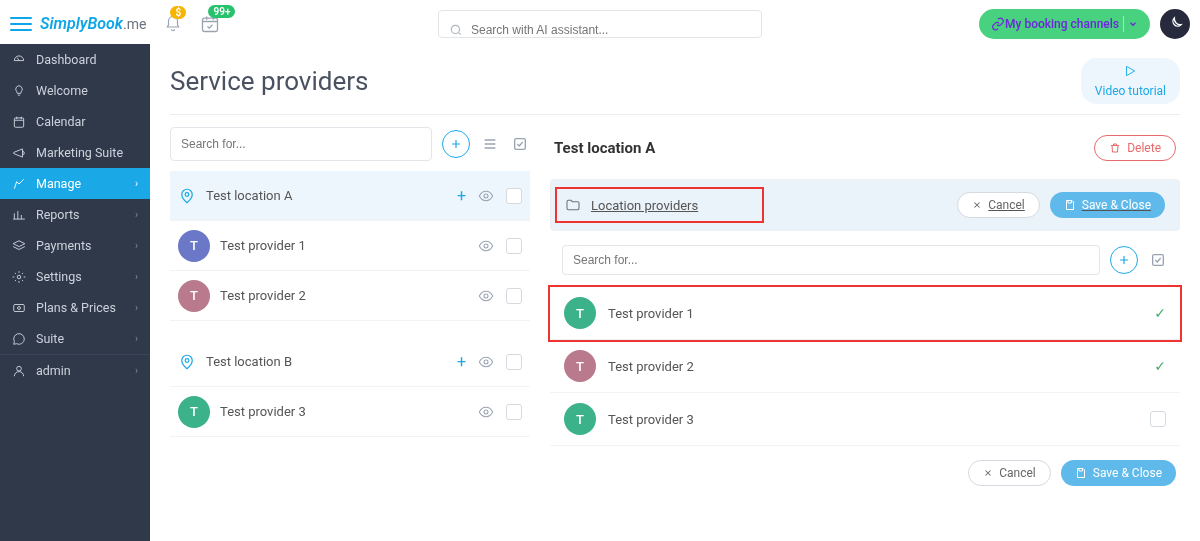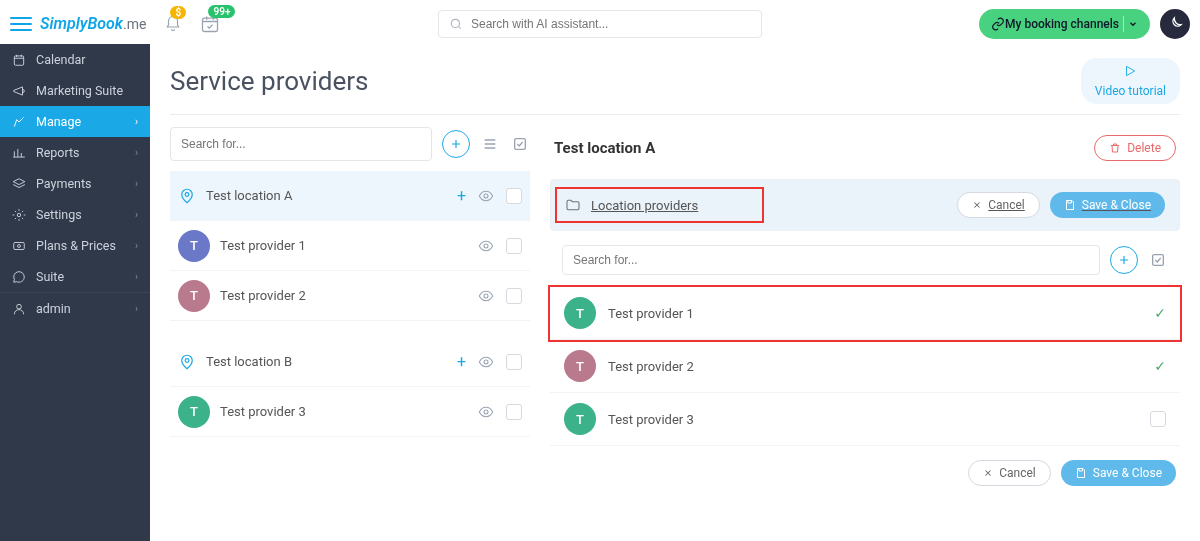--- a/index.html
+++ b/index.html
@@ -12,26 +12,26 @@
     .logo { display: flex; align-items: baseline; font-weight: 600; font-size: 16px; }
     .logo .s1 { color: #0ea5e9; font-style: italic; }
     .logo .s2 { color: #6b7280; font-weight: 400; font-size: 14px; }
     .bell-wrap { position: relative; margin-left: 18px; }
     .bell-icon { width: 18px; height: 18px; color: #9aa3b2; }
     .badge-orange { position: absolute; top: -9px; left: 6px; background: #f7b500; color: #fff; font-size: 10px; font-weight: 600; padding: 1px 5px; border-radius: 8px; }
     .cal-wrap { position: relative; margin-left: 18px; }
     .cal-icon { width: 20px; height: 20px; color: #9aa3b2; }
     .badge-green { position: absolute; top: -9px; left: 8px; background: #27c26c; color: #fff; font-size: 10px; font-weight: 600; padding: 1px 5px; border-radius: 8px; }
 
-    .top-search { position: absolute; left: 50%; transform: translateX(-50%); width: 324px; height: 28px; border: 1px solid #e2e6ea; border-radius: 4px; display: flex; align-items: center; padding: 0 10px; gap: 8px; color: #aeb5bf; background: #fff; }
+    .top-search { position: absolute; left: 50%; transform: translateX(-50%); width: 324px; height: 28px; border: 1px solid #e2e6ea; border-radius: 4px; display: flex; align-items: flex-end; padding: 0 10px; gap: 8px; color: #aeb5bf; background: #fff; }
     .top-search svg { width: 14px; height: 14px; }
     .top-search input { border: none; outline: none; flex: 1; font-size: 12px; background: transparent; color: #666; }
 
     .top-right { margin-left: auto; display: flex; align-items: center; gap: 10px; }
-    .booking-btn { background: #48d17e; color: #0f172a; font-size: 12px; font-weight: 500; border-radius: 16px; height: 30px; display: flex; align-items: center; padding: 0 12px; gap: 0; cursor: pointer; }
+    .booking-btn { background: #48d17e; color: #6d28d9; font-size: 12px; font-weight: 500; border-radius: 16px; height: 30px; display: flex; align-items: center; padding: 0 12px; gap: 0; cursor: pointer; }
     .booking-btn .sep { width: 1px; height: 16px; background: rgba(255,255,255,0.5); margin: 0 4px; }
     .moon-avatar { width: 30px; height: 30px; border-radius: 50%; background: #27293d; display: flex; align-items: center; justify-content: center; color: #fff; cursor: pointer; }
 
     
     .sidebar { position: absolute; left: 0; top: 44px; bottom: 0; width: 150px; background: #2f394a; color: #cdd2dc; overflow-y: auto; }
     .sidebar-item { display: flex; align-items: center; gap: 10px; padding: 8px 12px; font-size: 12.5px; cursor: pointer; position: relative; }
     .sidebar-item.active { background: #1aa8e6; color: #fff; }
     .sidebar-item .chev { margin-left: auto; font-size: 10px; color: #7f8a9b; }
     .sidebar-item.active .chev { color: #fff; }
     .sidebar-item.sep-top { border-top: 1px solid #3b4557; }
@@ -143,20 +143,39 @@
     </div>
     <div class="moon-avatar">
       <svg viewBox="0 0 24 24" width="16" height="16" fill="none" stroke="currentColor" stroke-width="2">
           <path d="M21 13A9 9 0 0 1 11 3a7 7 0 1 0 10 10z"></path>
         </svg>
     </div>
   </div>
 </div>
 
 <div class="sidebar" id="sidebar">
+    <div class="sidebar-item">
+      <span style="width: 14px; height: 14px;">
+        <svg viewBox="0 0 24 24" fill="none" stroke="currentColor" stroke-width="1.6">
+          <path d="M4 13a8 8 0 1 1 16 0"></path>
+          <path d="M4 13h16"></path>
+          <path d="M12 13 9 8"></path>
+        </svg>
+      </span>
+      <span>Dashboard</span>
+    </div>
+    <div class="sidebar-item">
+      <span style="width: 14px; height: 14px;">
+        <svg viewBox="0 0 24 24" fill="none" stroke="currentColor" stroke-width="1.6">
+          <path d="M12 3a6 6 0 0 0-4 10l1 3h6l1-3a6 6 0 0 0-4-10z"></path>
+          <path d="M10 19h4"></path>
+        </svg>
+      </span>
+      <span>Welcome</span>
+    </div>
     <div class="sidebar-item">
       <span style="width: 14px; height: 14px;">
         <svg viewBox="0 0 24 24" fill="none" stroke="currentColor" stroke-width="1.6">
           <rect x="4" y="5" width="16" height="16" rx="2"></rect>
           <path d="M4 9h16M8 3v4M16 3v4"></path>
         </svg>
       </span>
       <span>Calendar</span>
     </div>
     <div class="sidebar-item">

